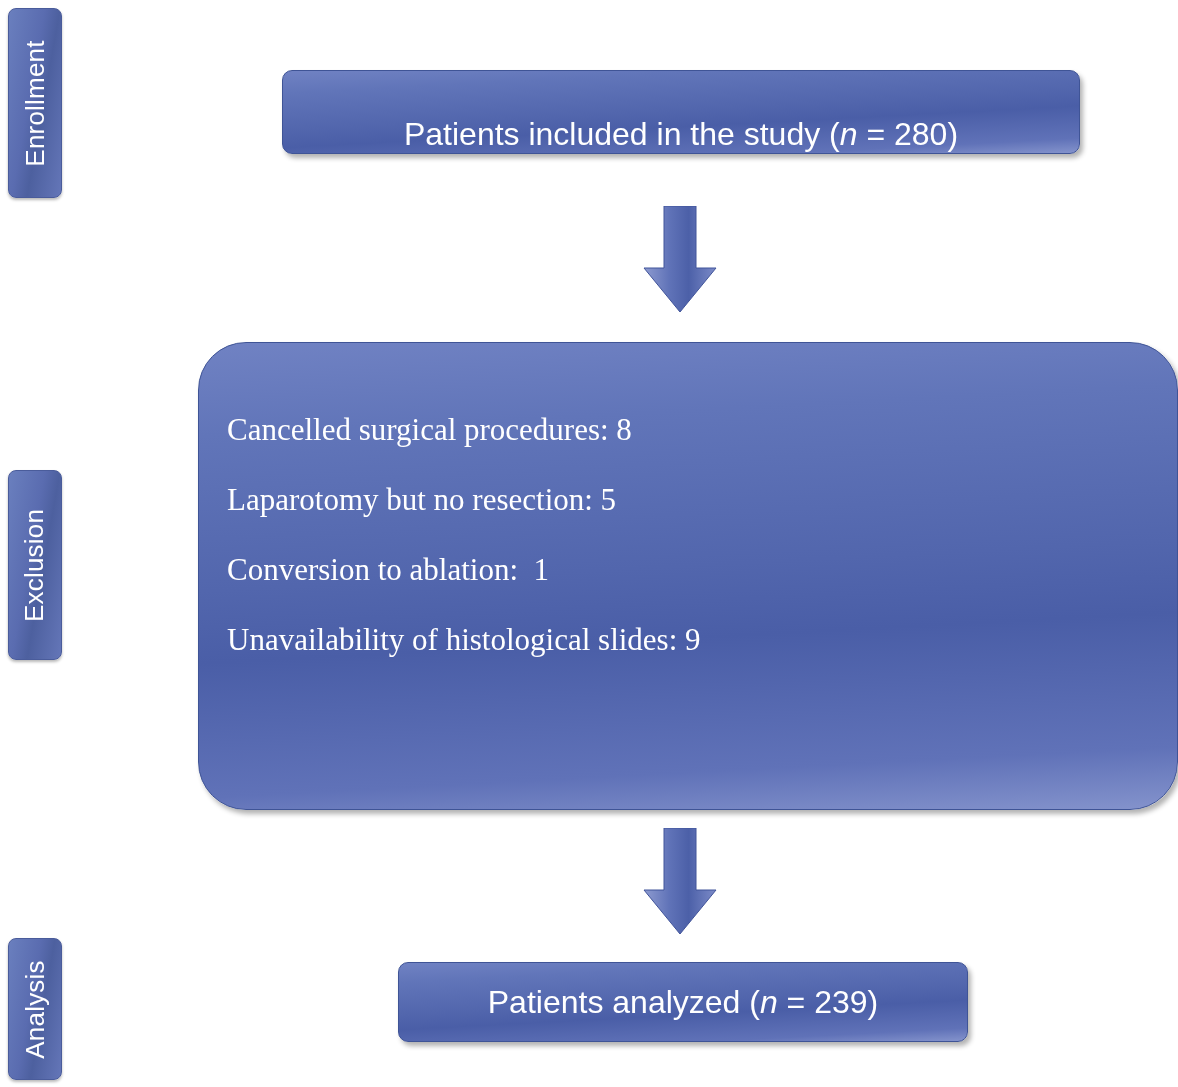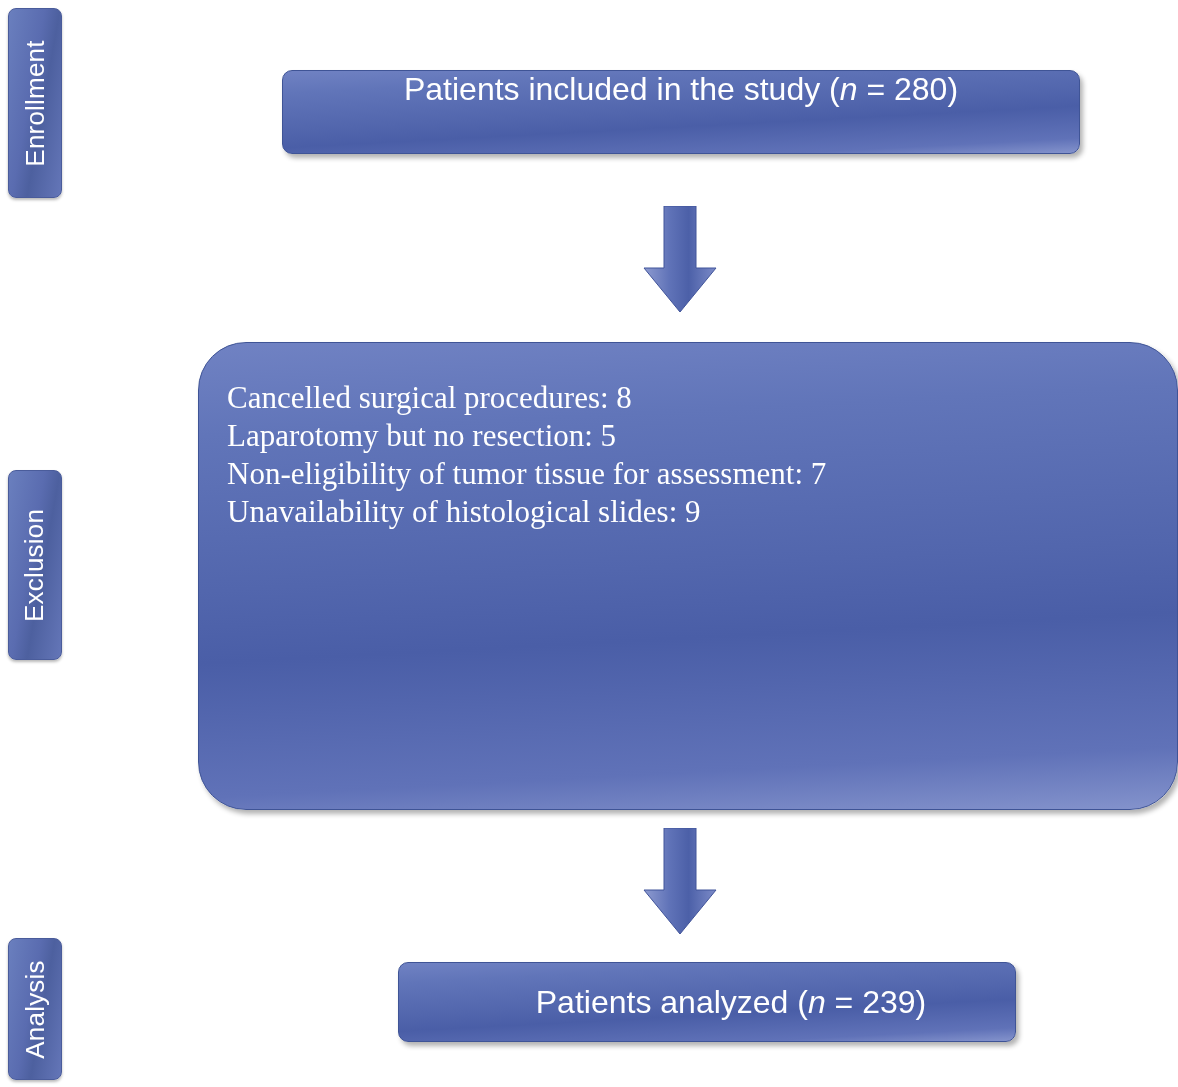--- a/index.html
+++ b/index.html
@@ -43,31 +43,31 @@
   .flow-box {
     position: absolute;
     background: linear-gradient(177deg, #7082c3 0%, #6175b9 18%, #5266ad 48%, #4a5ea7 62%, #6072b8 88%, #8493cc 100%);
     border: 1px solid #3f5496;
     color: #ffffff;
     box-shadow: 3px 4px 5px rgba(0,0,0,0.3);
   }
   #box-included {
     left: 282px; top: 70px; width: 796px; height: 82px;
     border-radius: 10px;
-    display: flex; align-items: flex-start; justify-content: center;
+    display: flex; align-items: flex-end; justify-content: center;
   }
   #box-included .box-text {
     font-size: 32px;
     font-family: "Liberation Sans", sans-serif;
     white-space: nowrap;
   }
   #box-analyzed {
     left: 398px; top: 962px; width: 568px; height: 78px;
     border-radius: 10px;
-    display: flex; align-items: center; justify-content: center; padding-left: 48px;
+    display: flex; align-items: center; justify-content: center;
   }
   #box-analyzed .box-text {
     font-size: 32px;
     font-family: "Liberation Sans", sans-serif;
     white-space: nowrap;
   }
   #box-exclusion {
     left: 198px; top: 342px; width: 978px; height: 466px;
     border-radius: 48px;
     padding: 0;
@@ -76,20 +76,21 @@
     margin: 0;
     padding: 36px 26px 0 28px;
     list-style: none;
   }
   .exclusion-list li {
     font-family: "Liberation Serif", serif;
     font-size: 31px;
     line-height: 1.23;
     color: #ffffff;
     white-space: pre-wrap;
+    margin-top: 32px;
   }
 
   
   .arrow {
     position: absolute;
   }
   #arrow-1 { left: 640px; top: 206px; width: 80px; height: 110px; }
   #arrow-2 { left: 640px; top: 828px; width: 80px; height: 110px; }
 
   .italic-n { font-style: italic; }
@@ -122,21 +123,21 @@
       </linearGradient>
     </defs>
     <polygon points="24,0 56,0 56,62 76,62 40,106 4,62 24,62" fill="url(#agrad1)" stroke="#41549a" stroke-width="1"></polygon>
   </svg>
 </div>
 
 <div class="flow-box" id="box-exclusion">
   <ul class="exclusion-list">
     <li>Cancelled surgical procedures: 8</li>
     <li>Laparotomy but no resection: 5</li>
-    <li>Non-eligibility of tumor tissue for assessment: 7</li>
+    <li>Conversion to ablation:  1</li>
     <li>Unavailability of histological slides: 9</li>
   </ul>
 </div>
 
 <div class="arrow" id="arrow-2">
   <svg width="80" height="110" viewBox="0 0 80 110" xmlns="http://www.w3.org/2000/svg">
     <defs>
       <linearGradient id="agrad2" x1="0" y1="0" x2="1" y2="0">
         <stop offset="0%" stop-color="#8e9bd0"></stop>
         <stop offset="35%" stop-color="#6073b8"></stop>

